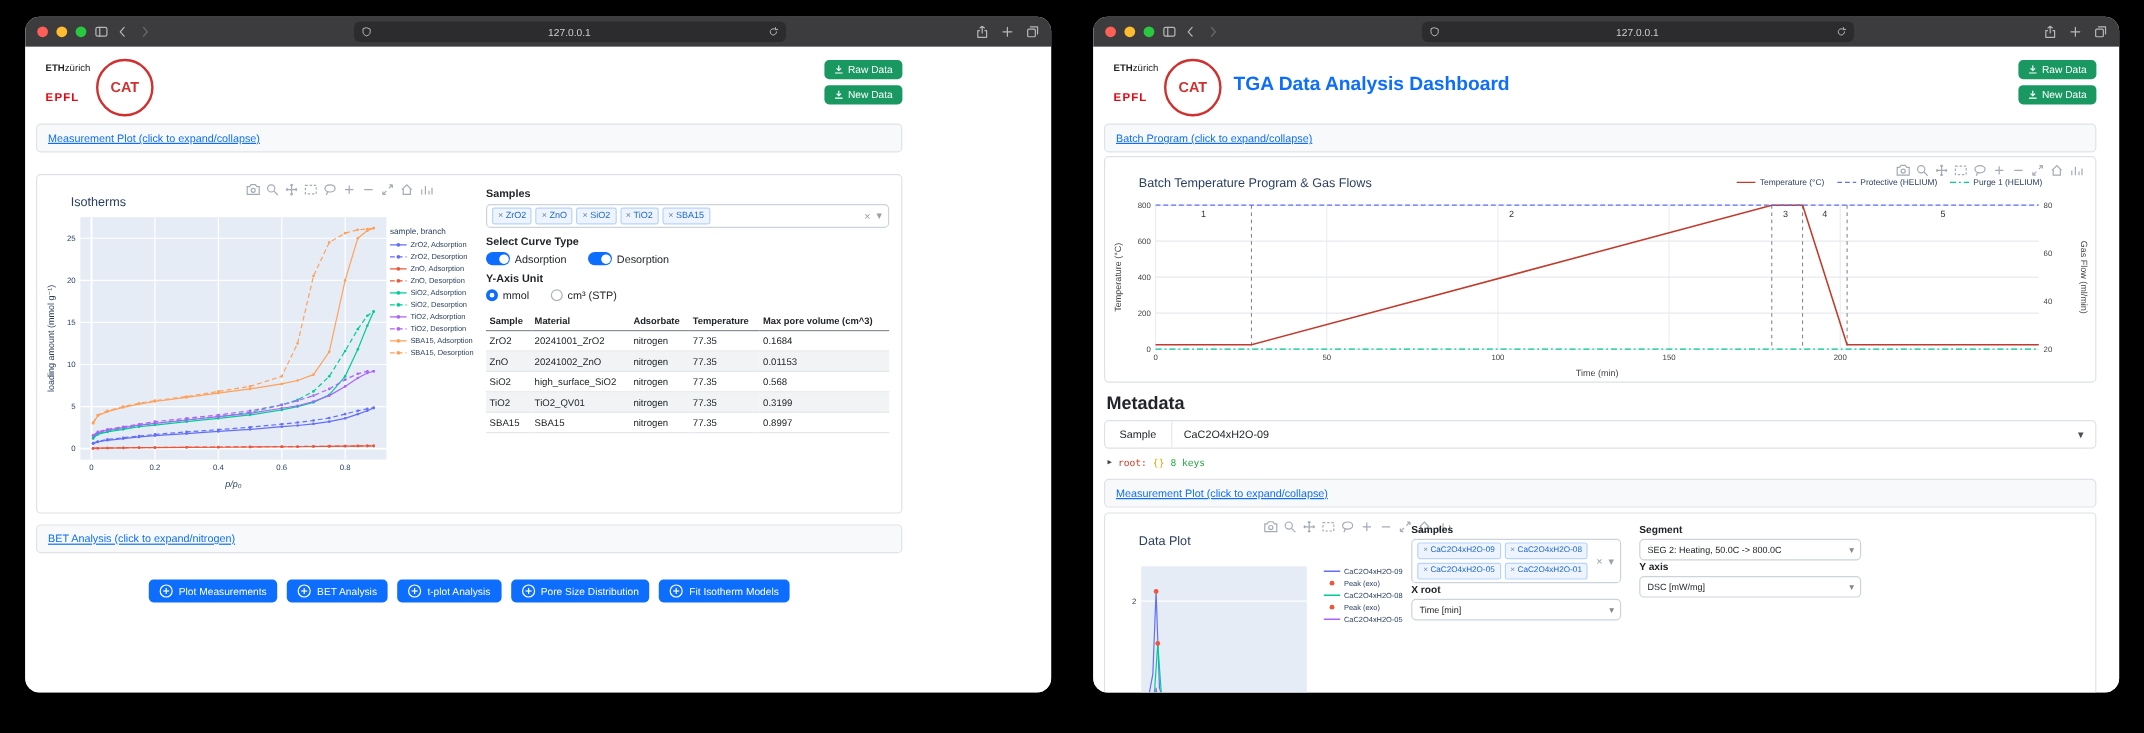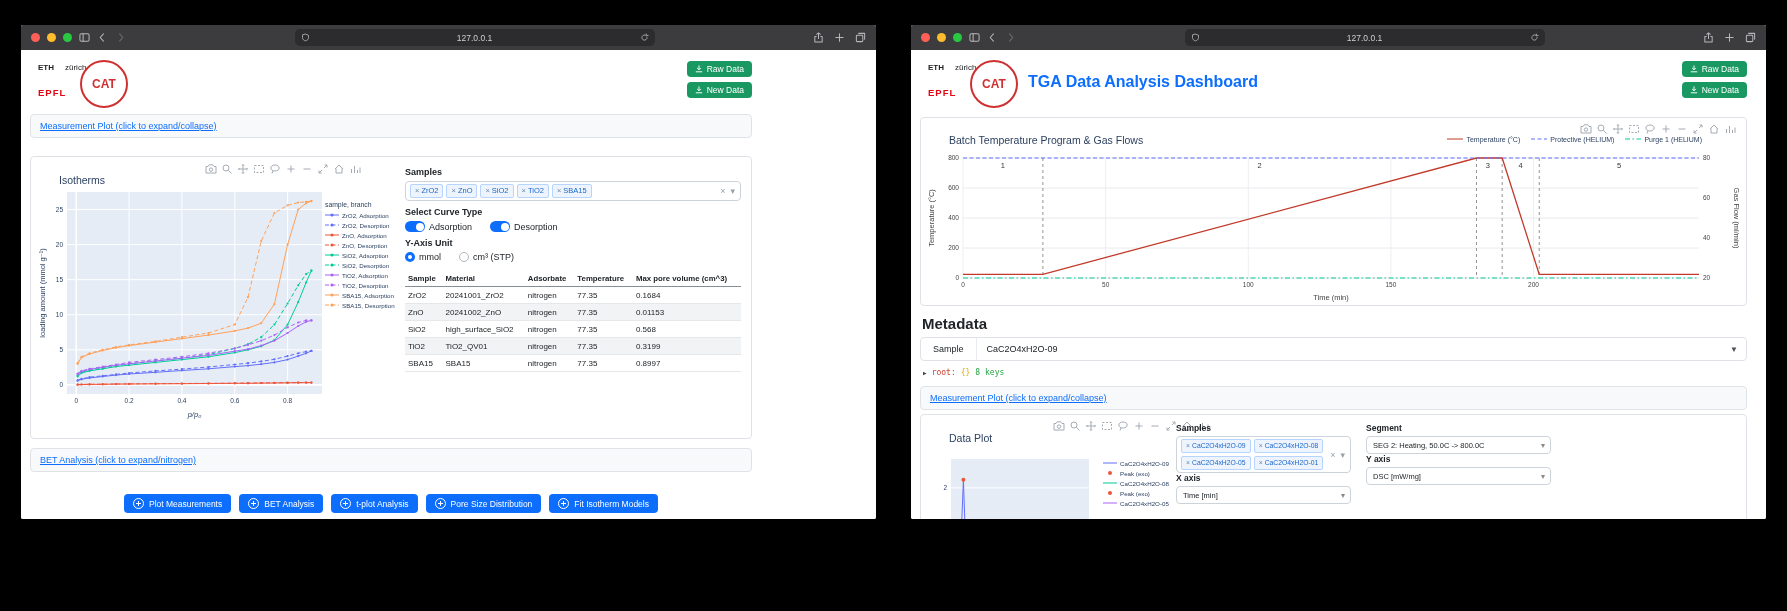--- a/index.html
+++ b/index.html
@@ -1,37 +1,37 @@
 <!DOCTYPE html>
 <html><head>
 <meta charset="utf-8">
 <style>
   html,body{margin:0;padding:0;width:1787px;height:611px;background:#000;overflow:hidden;
     font-family:"Liberation Sans","DejaVu Sans",sans-serif;-webkit-font-smoothing:antialiased;}
-  .window{position:absolute;top:25px;width:855px;height:494px;border-radius:2px;overflow:hidden;
+  .window{position:absolute;top:14px;width:855px;height:563px;border-radius:12px;overflow:hidden;
     background:#fff;box-shadow:0 10px 30px rgba(0,0,0,.75);}
   
   .titlebar{height:25px;background:#3c3c3e;display:flex;align-items:center;padding:0 10px;}
   .tb-left{display:flex;align-items:center;gap:7px;width:130px;}
   .tb-center{flex:1;display:flex;justify-content:center;}
   .tb-right{display:flex;align-items:center;gap:10px;width:78px;justify-content:flex-end;}
   .tl{width:9px;height:9px;border-radius:50%;display:inline-block;}
   .tbi{width:11px;height:11px;stroke:#b7b7bb;stroke-width:1.1;fill:none;stroke-linecap:round;stroke-linejoin:round;}
   .tbi.small{width:9px;height:9px;}
   .dim{opacity:.4;}
   .urlbar{position:relative;width:360px;height:17px;background:#2c2c2e;border-radius:5px;
     display:flex;align-items:center;justify-content:center;color:#cfcfd2;font-size:8.5px;}
   .u-left{position:absolute;left:6px;top:4px;}
   .u-right{position:absolute;right:6px;top:4px;}
   
   .content{position:absolute;top:25px;left:0;right:0;bottom:0;background:#fff;overflow:hidden;}
   .container{position:relative;margin-left:9px;padding-top:10px;}
   .dash-header{position:relative;height:54px;}
   .logo-eth{position:absolute;left:8px;top:3px;font-size:8px;color:#222;}
-  .logo-eth .eth-b{font-weight:bold;margin-right:11px;}
+  .logo-eth .eth-b{font-weight:bold;margin-right:0;}
   .logo-epfl{position:absolute;left:8px;top:27px;color:#e30613;font-weight:bold;font-size:9.5px;letter-spacing:1px;}
   .logo-cat{position:absolute;left:50px;top:0;width:44px;height:44px;border:2.5px solid #cf3030;border-radius:50%;
     display:flex;align-items:center;justify-content:center;color:#cf3030;font-weight:bold;font-size:12px;}
   .dash-title{position:absolute;left:108px;top:13px;font-size:16px;font-weight:bold;color:#0d6efd;}
   .btn-col{position:absolute;right:0;top:1px;display:flex;flex-direction:column;gap:5px;align-items:flex-end;}
   .btn-green{display:flex;align-items:center;gap:4px;background:#1a9862;color:#fff;border:none;border-radius:4px;
     font-size:8.5px;padding:0 8px;height:16px;font-family:inherit;}
   .btn-green svg{width:8px;height:8px;stroke:#fff;stroke-width:1.2;fill:none;stroke-linecap:round;}
   .collapse-bar{height:24px;background:#f8f9fa;border:1px solid #dfe3e7;border-radius:4px;
     display:flex;align-items:center;padding:0 9px;box-sizing:border-box;}
@@ -705,20 +705,23 @@
             </button>
           <button class="btn-green">
             <svg viewBox="0 0 10 10">
                 <path d="M5 1v4.5M3 4l2 2 2-2M1.5 8.5h7"></path>
               </svg>
             <span>New Data</span>
             </button>
         </div>
       </div>
 
+      <div class="collapse-bar">
+          <span class="link">Batch Program (click to expand/collapse)</span>
+        </div>
 
       <div class="panel batch-panel">
         <div class="modebar">
             <svg width="12" height="12" viewBox="0 0 12 12" class="mb-icon">
               <path d="M1 3.5h2l1.2-1.7h3.6L9 3.5h2V10H1z" fill="none"></path>
               <circle cx="6" cy="6.6" r="1.7" fill="none"></circle>
             </svg>
             <svg width="12" height="12" viewBox="0 0 12 12" class="mb-icon">
               <circle cx="5" cy="5" r="3" fill="none"></circle>
               <path d="M7.3 7.3L10.5 10.5" fill="none"></path>
@@ -929,21 +932,21 @@
                 <span class="tag">
                   <span class="tag-x">×</span>
                   <span class="tag-label">CaC2O4xH2O-01</span>
                 </span>
               </div>
             <div class="ms-controls">
                 <span>×</span>
                 <span>▾</span>
               </div>
           </div>
-          <div class="ctl-label mt8">X axis</div>
+          <div class="ctl-label mt8">X root</div>
           <div class="select">
             <span>Time [min]</span>
             <span class="select-caret">▾</span>
           </div>
         </div>
         <div class="dpc dpc-b">
           <div class="ctl-label">Segment</div>
           <div class="select">
             <span>SEG 2: Heating, 50.0C -&gt; 800.0C</span>
             <span class="select-caret">▾</span>

